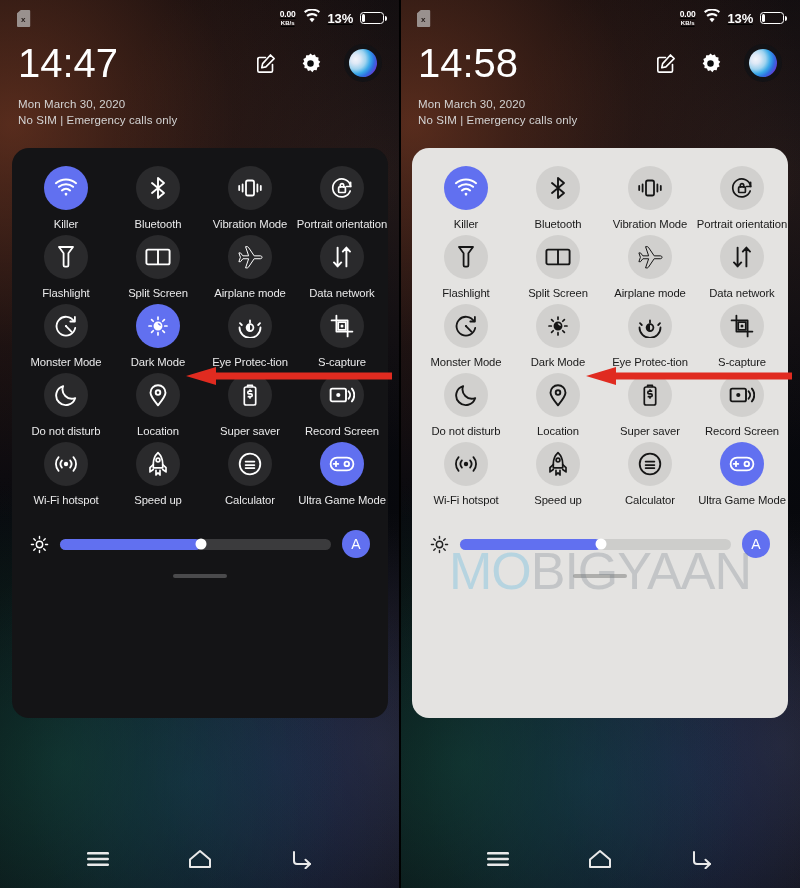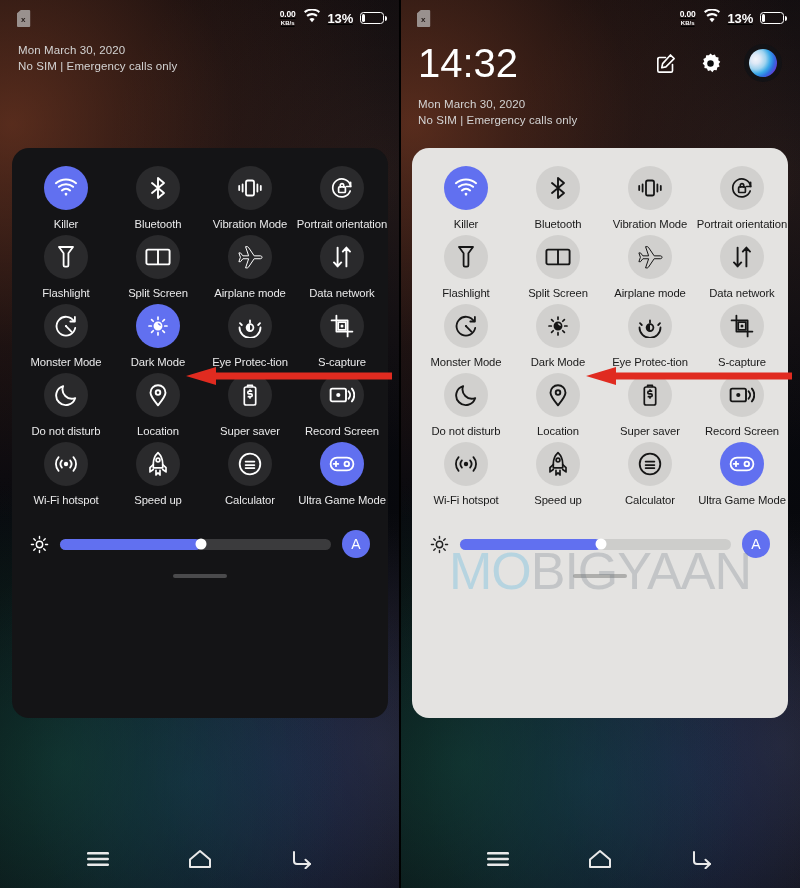--- a/index.html
+++ b/index.html
@@ -180,20 +180,41 @@
             </svg>
         </span>
         <span class="battpct">13%</span>
         <span class="batt">
             <span class="fill"></span>
           </span>
       </div>
     </div>
 
     <div class="clockzone">
+      <div class="clockrow">
+        <div class="clock">14:47</div>
+        <div class="hdr-icons">
+          <span>
+            <svg width="23" height="23" viewBox="0 0 24 24" fill="none" stroke="#fff" stroke-width="1.7" stroke-linecap="round" stroke-linejoin="round">
+                <path d="M4 7.2v12.3a1.5 1.5 0 0 0 1.5 1.5h12.3a1.5 1.5 0 0 0 1.5-1.5V13"></path>
+                <path d="M4 7.2A1.5 1.5 0 0 1 5.5 5.7H12"></path>
+                <path d="M17.2 3.1 21 6.9 12.4 15.5 8.1 16.4 9 12.1z"></path>
+              </svg>
+          </span>
+          <span>
+            <svg width="23" height="23" viewBox="0 0 24 24" fill="#fff">
+                <path d="M12 1.6 14 3.5l2.6-.9 1.1 2.6 2.7.5-.3 2.8 2.1 1.8-1.7 2.2 1 2.6-2.5 1.2-.5 2.7-2.8-.2L13.9 21l-1.9-2-2.6.9-1.1-2.6-2.7-.5.3-2.8L3.8 12l1.7-2.2-1-2.6L7 6l.5-2.7 2.8.2z"></path>
+                <circle cx="12" cy="12" r="3.4" fill="#0b0b0d"></circle>
+              </svg>
+          </span>
+          <span class="orb">
+              <span class="orb-inner"></span>
+            </span>
+        </div>
+      </div>
       <div class="dateline">Mon March 30, 2020</div>
       <div class="simline">No SIM | Emergency calls only</div>
     </div>
 
     <div class="qs dark">
       <div class="grid">
           <div class="tile on">
             <div class="bub" style="color: rgb(255, 255, 255);">
               <svg width="24" height="20" viewBox="0 0 24 20" fill="none" stroke-width="2" stroke-linecap="round">
                 <path d="M12 16.6l0 0"></path>
@@ -459,21 +480,21 @@
         </span>
         <span class="battpct">13%</span>
         <span class="batt">
             <span class="fill"></span>
           </span>
       </div>
     </div>
 
     <div class="clockzone">
       <div class="clockrow">
-        <div class="clock">14:32</div>
+        <div class="clock">14:58</div>
         <div class="hdr-icons">
           <span>
             <svg width="23" height="23" viewBox="0 0 24 24" fill="none" stroke="#fff" stroke-width="1.7" stroke-linecap="round" stroke-linejoin="round">
                 <path d="M4 7.2v12.3a1.5 1.5 0 0 0 1.5 1.5h12.3a1.5 1.5 0 0 0 1.5-1.5V13"></path>
                 <path d="M4 7.2A1.5 1.5 0 0 1 5.5 5.7H12"></path>
                 <path d="M17.2 3.1 21 6.9 12.4 15.5 8.1 16.4 9 12.1z"></path>
               </svg>
           </span>
           <span>
             <svg width="23" height="23" viewBox="0 0 24 24" fill="#fff">

